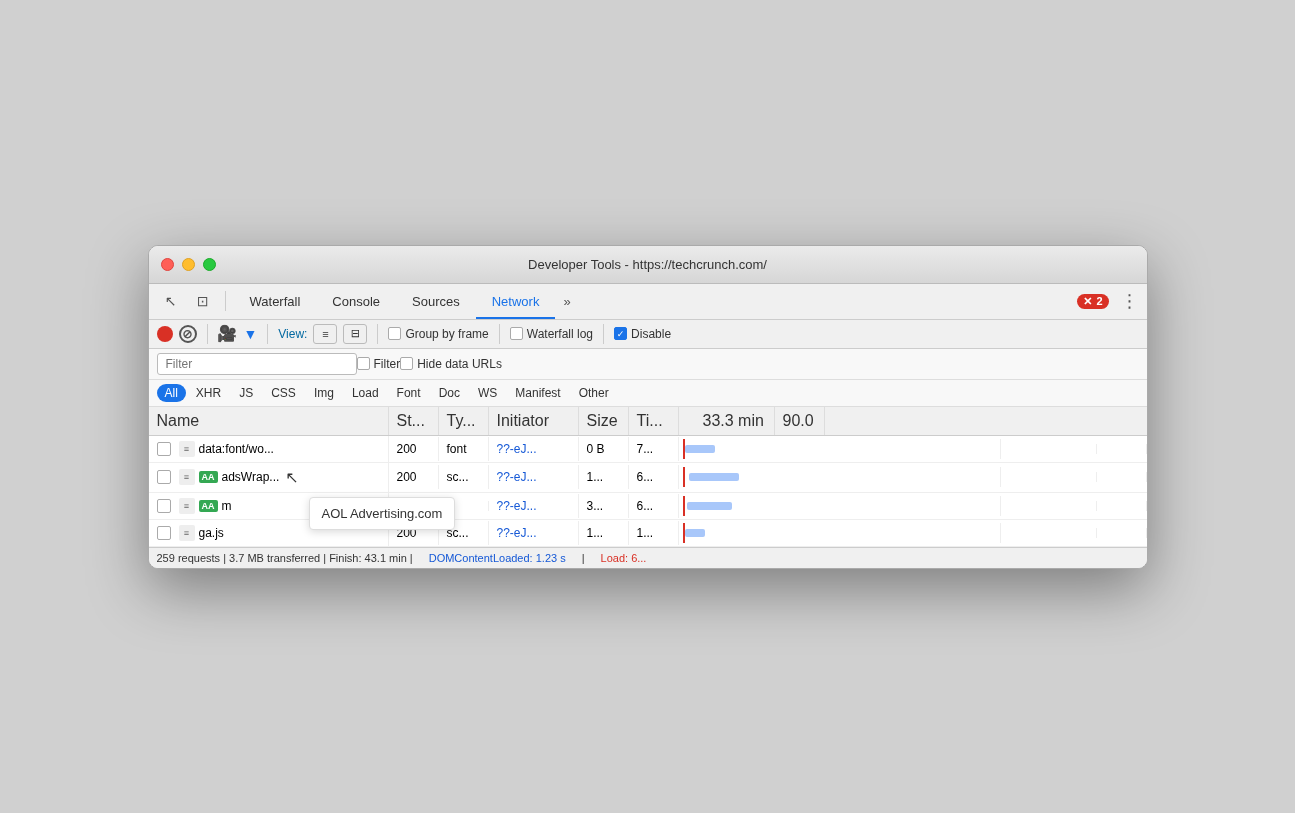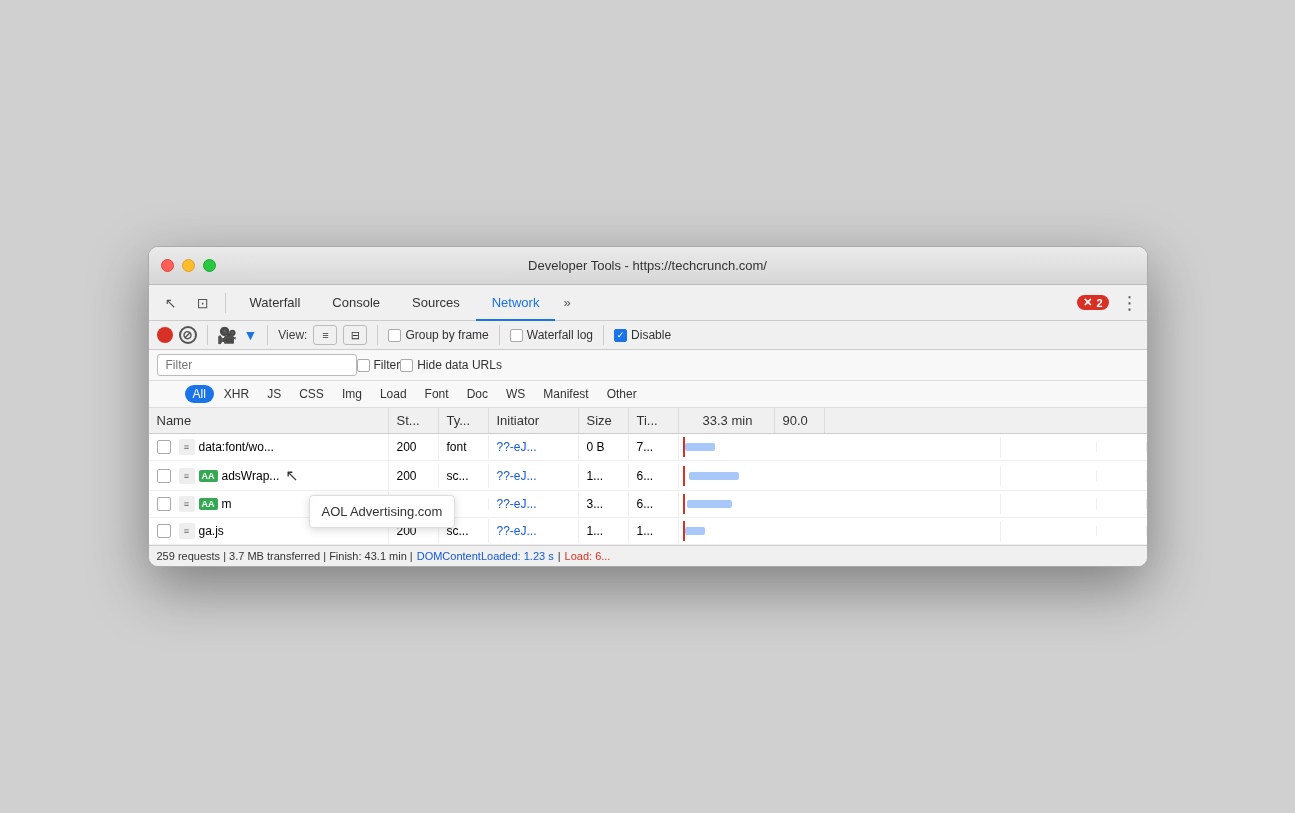--- a/index.html
+++ b/index.html
@@ -171,21 +171,21 @@
       font-size: 16px;
       cursor: pointer;
     }
     .filter-icon {
       color: #1a73e8;
       font-size: 14px;
       cursor: pointer;
     }
     .view-label {
       font-size: 12px;
-      color: #404040;
+      color: #0369a1;
     }
     .view-btn {
       width: 24px; height: 20px;
       display: flex; align-items: center; justify-content: center;
       border: 1px solid #bbb;
       border-radius: 3px;
       cursor: pointer;
       font-size: 11px;
       color: #333;
     }
@@ -244,29 +244,28 @@
       font-size: 12px;
       border-radius: 10px;
       cursor: pointer;
       color: #333;
       border: none;
       background: transparent;
     }
     .type-btn.active {
       background: #1a73e8;
       color: white;
-      margin-left: 28px;
     }
     .table-header {
       background: #f0f0f0;
       border-bottom: 1px solid #ccc;
       display: flex;
       align-items: center;
       padding: 0;
-      font-size: 13px;
+      font-size: 16px;
       color: #333;
       font-weight: 500;
     }
     .th {
       padding: 5px 8px;
       border-right: 1px solid #ddd;
       white-space: nowrap;
     }
     .th-name { width: 240px; }
     .th-status { width: 50px; }
@@ -340,21 +339,21 @@
       background: #d93025;
     }
     .status-bar {
       background: #f0f0f0;
       border-top: 1px solid #ccc;
       padding: 4px 8px;
       font-size: 11px;
       color: #333;
       display: flex;
       align-items: center;
-      gap: 4px;
+      gap: 16px;
     }
     .status-dom { color: #1558d6; }
     .status-load { color: #d93025; }
     .tooltip {
       position: absolute;
       background: white;
       border: 1px solid #ddd;
       border-radius: 4px;
       padding: 8px 12px;
       font-size: 13px;

